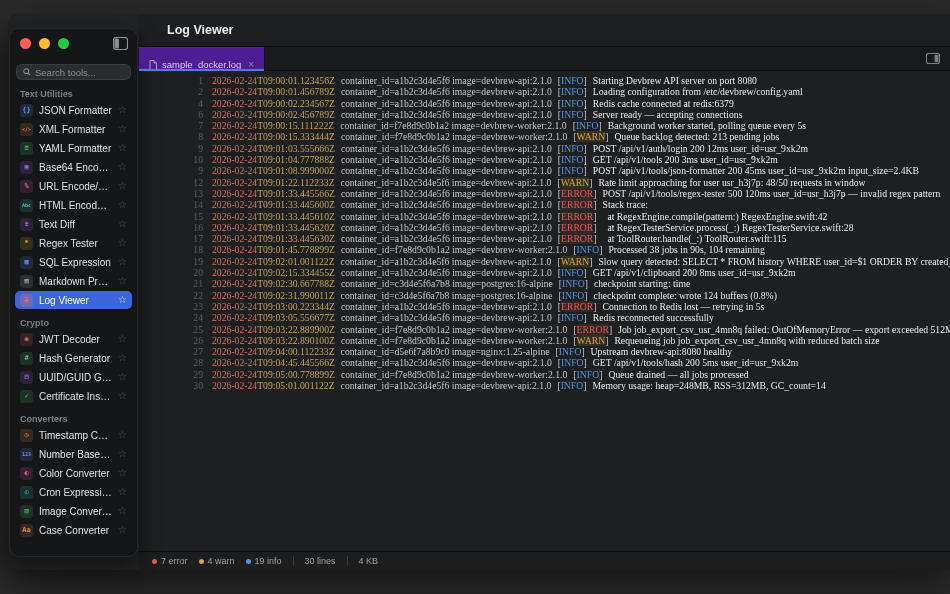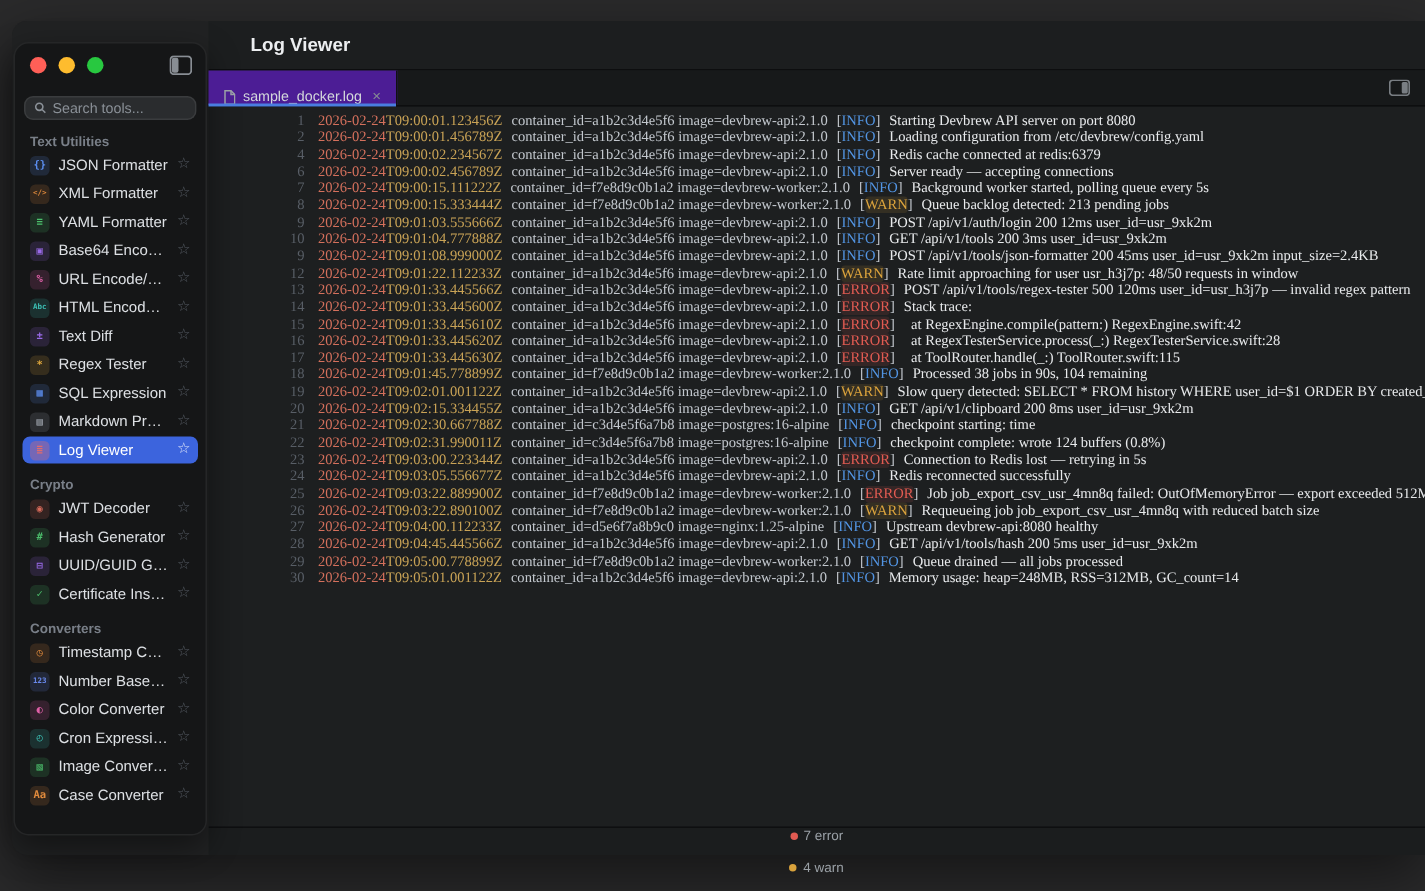--- a/index.html
+++ b/index.html
@@ -61,21 +61,21 @@
   .time { color:#c9a356; }
   .meta { color:#c3c8ce; margin-left:6px; }
   .br { color:#c3c8ce; margin-left:6px; }
   .br2 { color:#c3c8ce; }
   .lv.INFO  { color:#5294e2; }
   .lv.WARN  { color:#dba33c; background:rgba(219,163,60,.12); border-radius:2px; }
   .lv.ERROR { color:#e25b52; background:rgba(226,91,82,.12); border-radius:2px; }
   .msg { color:#e8eaec; margin-left:6px; }
 
   .statusbar { height:19px; background:#1b1d1e; border-top:1px solid #0e0f10;
-               display:flex; align-items:center; gap:11px; padding:0 13px;flex-direction:column; }
+               display:flex; align-items:center; gap:11px; padding:0 13px; }
   .sgroup { display:flex; align-items:center; gap:4px; font-size:9px; color:#9aa0a6; }
   .sdot { width:5px; height:5px; border-radius:50%; }
   .sdiv { width:1px; height:10px; background:#37393b; }
 
   svg { display:block; }
 </style>
 </head>
 <body>
 
 <div class="window">

